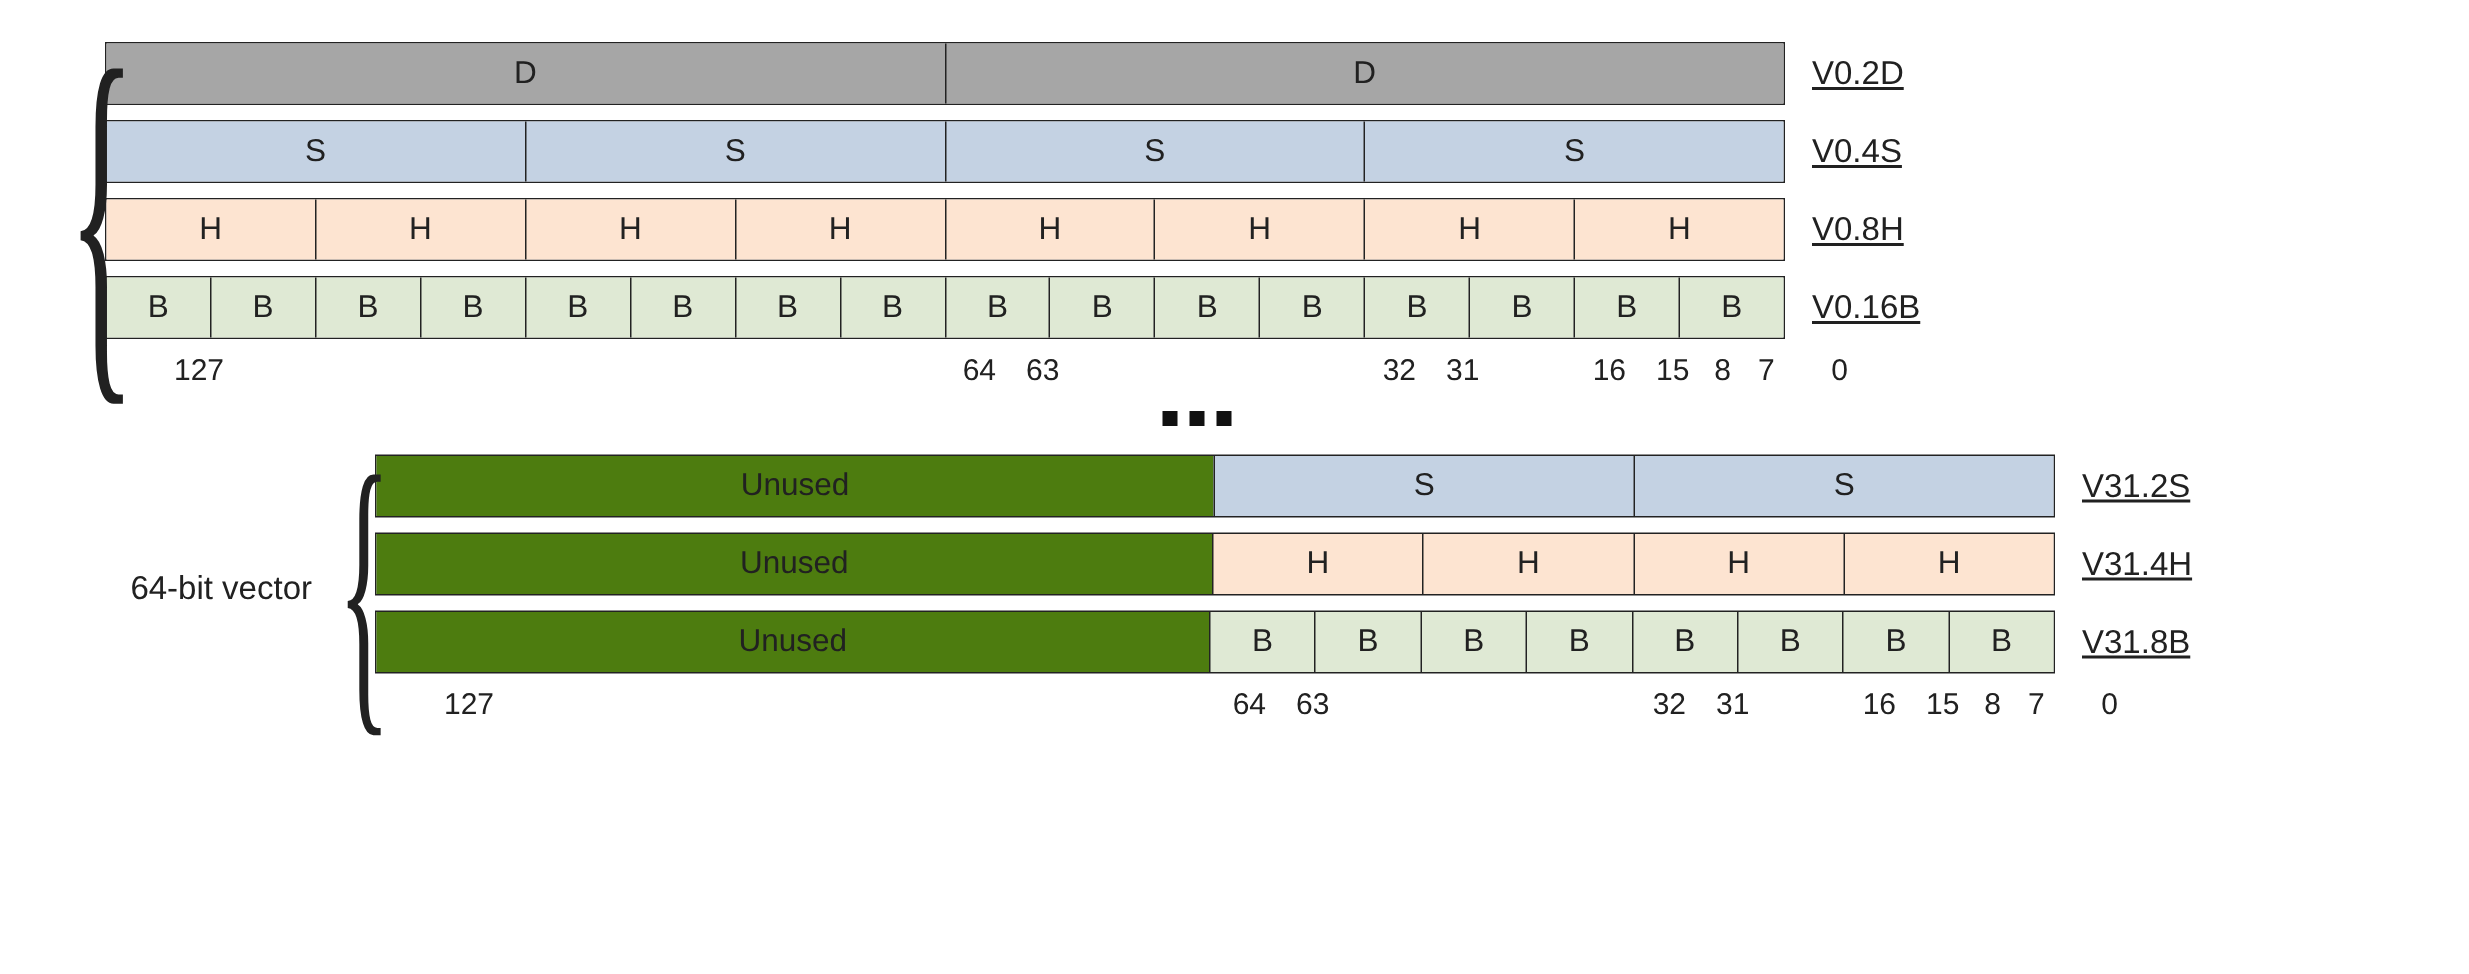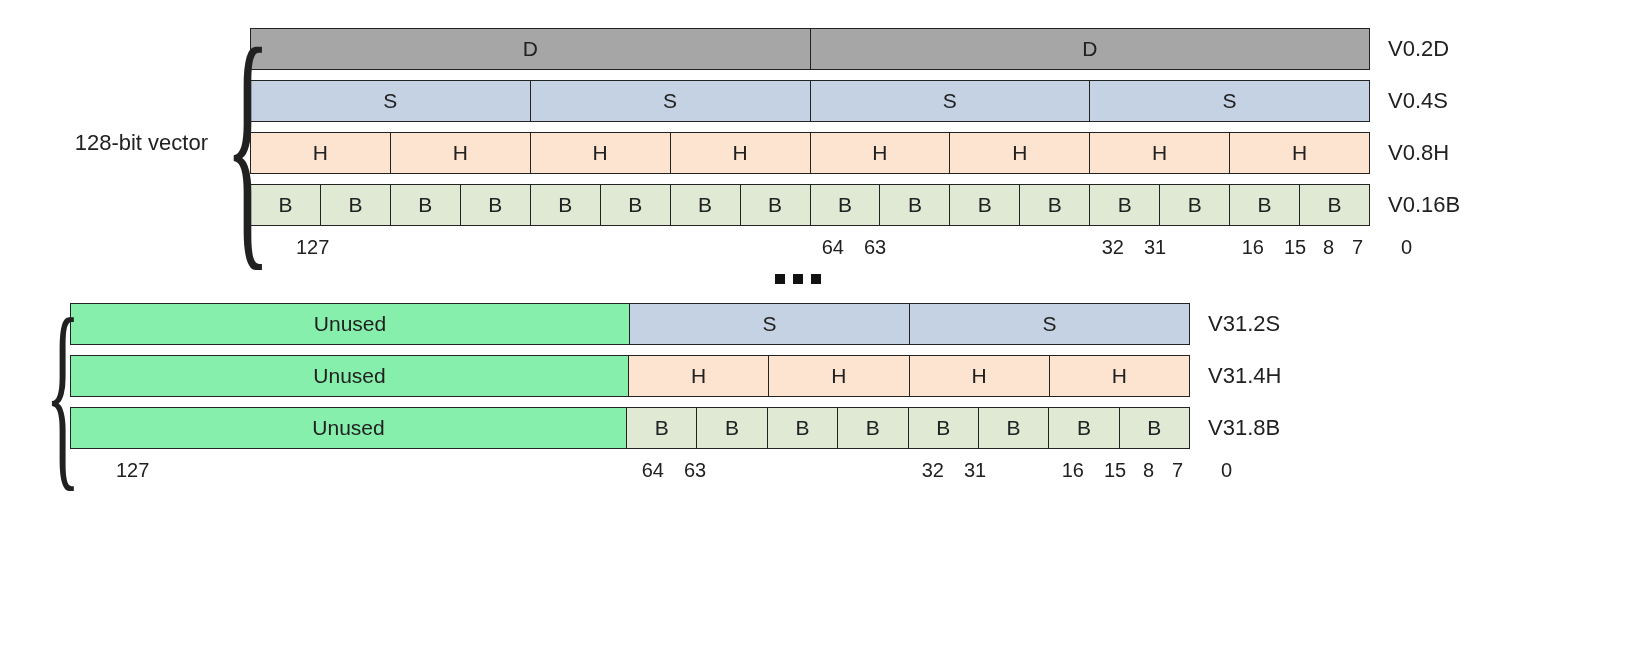--- a/index.html
+++ b/index.html
@@ -58,24 +58,25 @@
     box-sizing: border-box;
     font-size: 21px;
   }
   .cell:first-child {
     border-left: none;
   }
   .c-gray  { background: #a6a6a6; }
   .c-blue  { background: #c4d2e3; }
   .c-peach { background: #fde4d1; }
   .c-green { background: #dfe9d4; }
-  .c-white { background: #86efac; }
+  .c-white { background: #4d7c0f; }
   .row-label {
     font-size: 22px;
     width: 90px;
+    text-decoration: underline;
   }
   .bitrow {
     position: relative;
     height: 22px;
     width: 1120px;
     font-size: 20px;
     margin-left: 44px;
   }
   .bitrow span {
     position: absolute;
@@ -91,21 +92,20 @@
   }
   .ellipsis b {
     display:inline-block;
     width:10px;height:10px;background:#111;margin:0 4px;
   }
 </style>
 </head>
 <body>
 
 <div class="group">
-  <div class="group-label">128-bit vector</div>
   <div class="brace" style="font-size:270px;">{</div>
   <div class="rows">
 
     <div class="row-wrap">
       <div class="row">
         <div class="cell c-gray">D</div>
         <div class="cell c-gray">D</div>
       </div>
       <div class="row-label">V0.2D</div>
     </div>
@@ -170,20 +170,21 @@
         <span style="right:2px;">0</span>
       </div>
       <div class="row-label"></div>
     </div>
   </div>
 </div>
 
 <div class="ellipsis"><b></b><b></b><b></b></div>
 
 <div class="group">
+  <div class="group-label">64-bit vector</div>
   <div class="brace" style="font-size:210px;">{</div>
   <div class="rows">
 
     <div class="row-wrap">
       <div class="row">
         <div class="cell c-white" style="flex:2;">Unused</div>
         <div class="cell c-blue">S</div>
         <div class="cell c-blue">S</div>
       </div>
       <div class="row-label">V31.2S</div>

